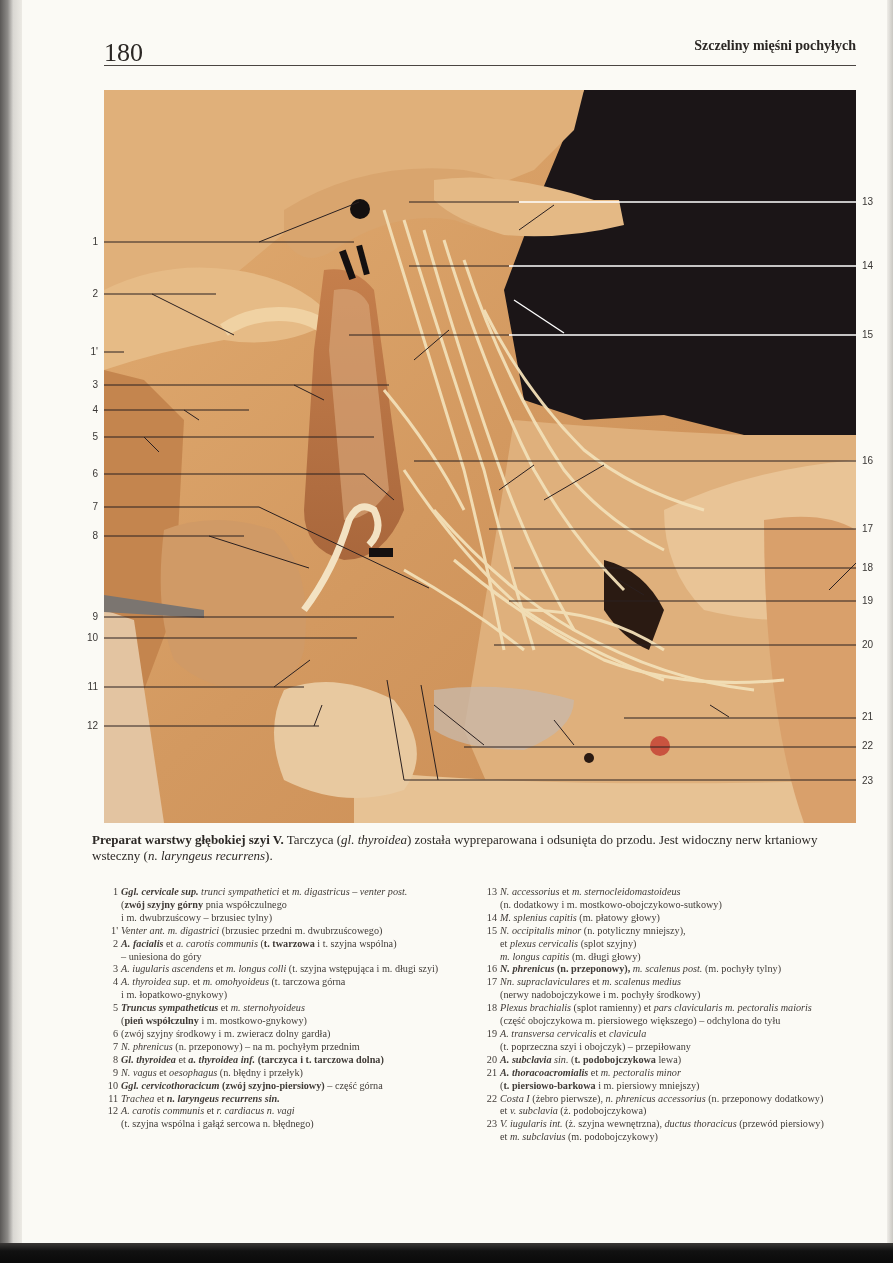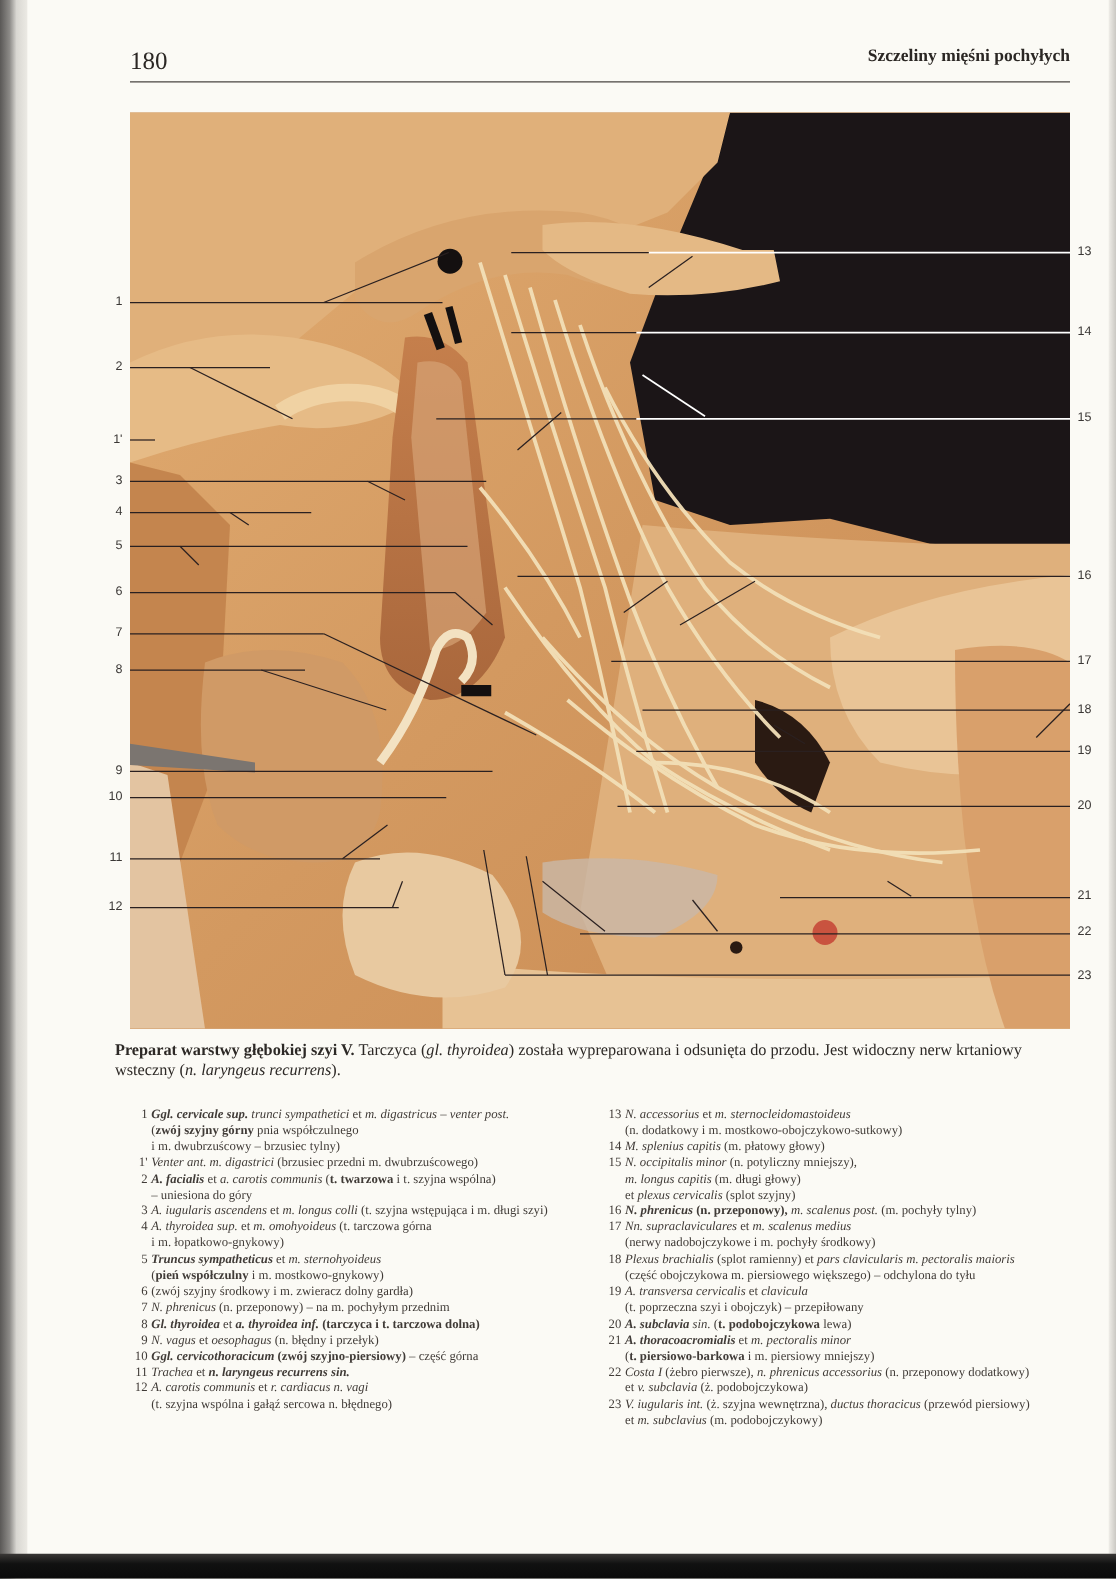--- a/index.html
+++ b/index.html
@@ -2,21 +2,21 @@
 <html><head>
   <meta charset="utf-8">
   <style>
     html,body{margin:0;padding:0;}
     body{width:893px;height:1263px;position:relative;overflow:hidden;background:#f6f4ee;font-family:"Liberation Serif","DejaVu Serif",serif;color:#2a2622;}
     .book-edge-left{position:absolute;left:0;top:0;width:22px;height:1263px;background:linear-gradient(to right,#5a5856 0,#8d8b88 35%,#d9d7d2 60%,#eceae4 100%);}
     .book-edge-bottom{position:absolute;left:0;top:1243px;width:893px;height:20px;background:linear-gradient(to bottom,#3a3836 0,#111 40%,#0a0a0a 100%);}
     .book-edge-right{position:absolute;right:0;top:0;width:6px;height:1263px;background:linear-gradient(to right,#efede8,#c9c7c2);}
     .page{position:absolute;left:22px;top:0;width:865px;height:1243px;background:#fbfaf5;}
     .header{position:absolute;left:104px;top:38px;width:752px;height:26px;}
-    .page-number{position:absolute;left:0;top:0;font-size:20px;color:#2b2724;}
+    .page-number{position:absolute;left:0;top:0;font-size:26px;color:#2b2724;}
     .running-title{position:absolute;right:0;top:0;font-size:14px;font-weight:bold;color:#2b2724;}
     .header-rule{position:absolute;left:104px;top:65px;width:752px;height:1px;background:#4a4542;}
     .figure{position:absolute;left:104px;top:90px;width:752px;height:733px;overflow:hidden;background:#c9894f;}
     .figure svg{display:block;}
     .label{position:absolute;font-family:"Liberation Sans","DejaVu Sans",sans-serif;font-size:10px;color:#3a3735;line-height:10px;}
     .label.l{text-align:right;width:22px;}
     .caption{position:absolute;left:92px;top:832px;width:752px;font-size:13px;line-height:16px;color:#2d2926;}
     .caption b{font-weight:bold;}
     .caption i{font-style:italic;}
     .legend{position:absolute;top:886px;font-size:10.2px;line-height:12.9px;color:#403b37;}
@@ -271,22 +271,22 @@
       <div><i>N. accessorius</i><span> et </span><i>m. sternocleidomastoideus</i></div>
       <div><span>(n. dodatkowy i m. mostkowo-obojczykowo-sutkowy)</span></div>
     </div>
     <div class="legend-item">
       <span class="legend-num">14</span>
       <div><i>M. splenius capitis</i><span> (m. płatowy głowy)</span></div>
     </div>
     <div class="legend-item">
       <span class="legend-num">15</span>
       <div><i>N. occipitalis minor</i><span> (n. potyliczny mniejszy),</span></div>
+      <div><span>et </span><i>plexus cervicalis</i><span> (splot szyjny)</span></div>
       <div><i>m. longus capitis</i><span> (m. długi głowy)</span></div>
-      <div><span>et </span><i>plexus cervicalis</i><span> (splot szyjny)</span></div>
     </div>
     <div class="legend-item">
       <span class="legend-num">16</span>
       <div><b><i>N. phrenicus</i></b><span> </span><b>(n. przeponowy),</b><span> </span><i>m. scalenus post.</i><span> (m. pochyły tylny)</span></div>
     </div>
     <div class="legend-item">
       <span class="legend-num">17</span>
       <div><i>Nn. supraclaviculares</i><span> et </span><i>m. scalenus medius</i></div>
       <div><span>(nerwy nadobojczykowe i m. pochyły środkowy)</span></div>
     </div>

